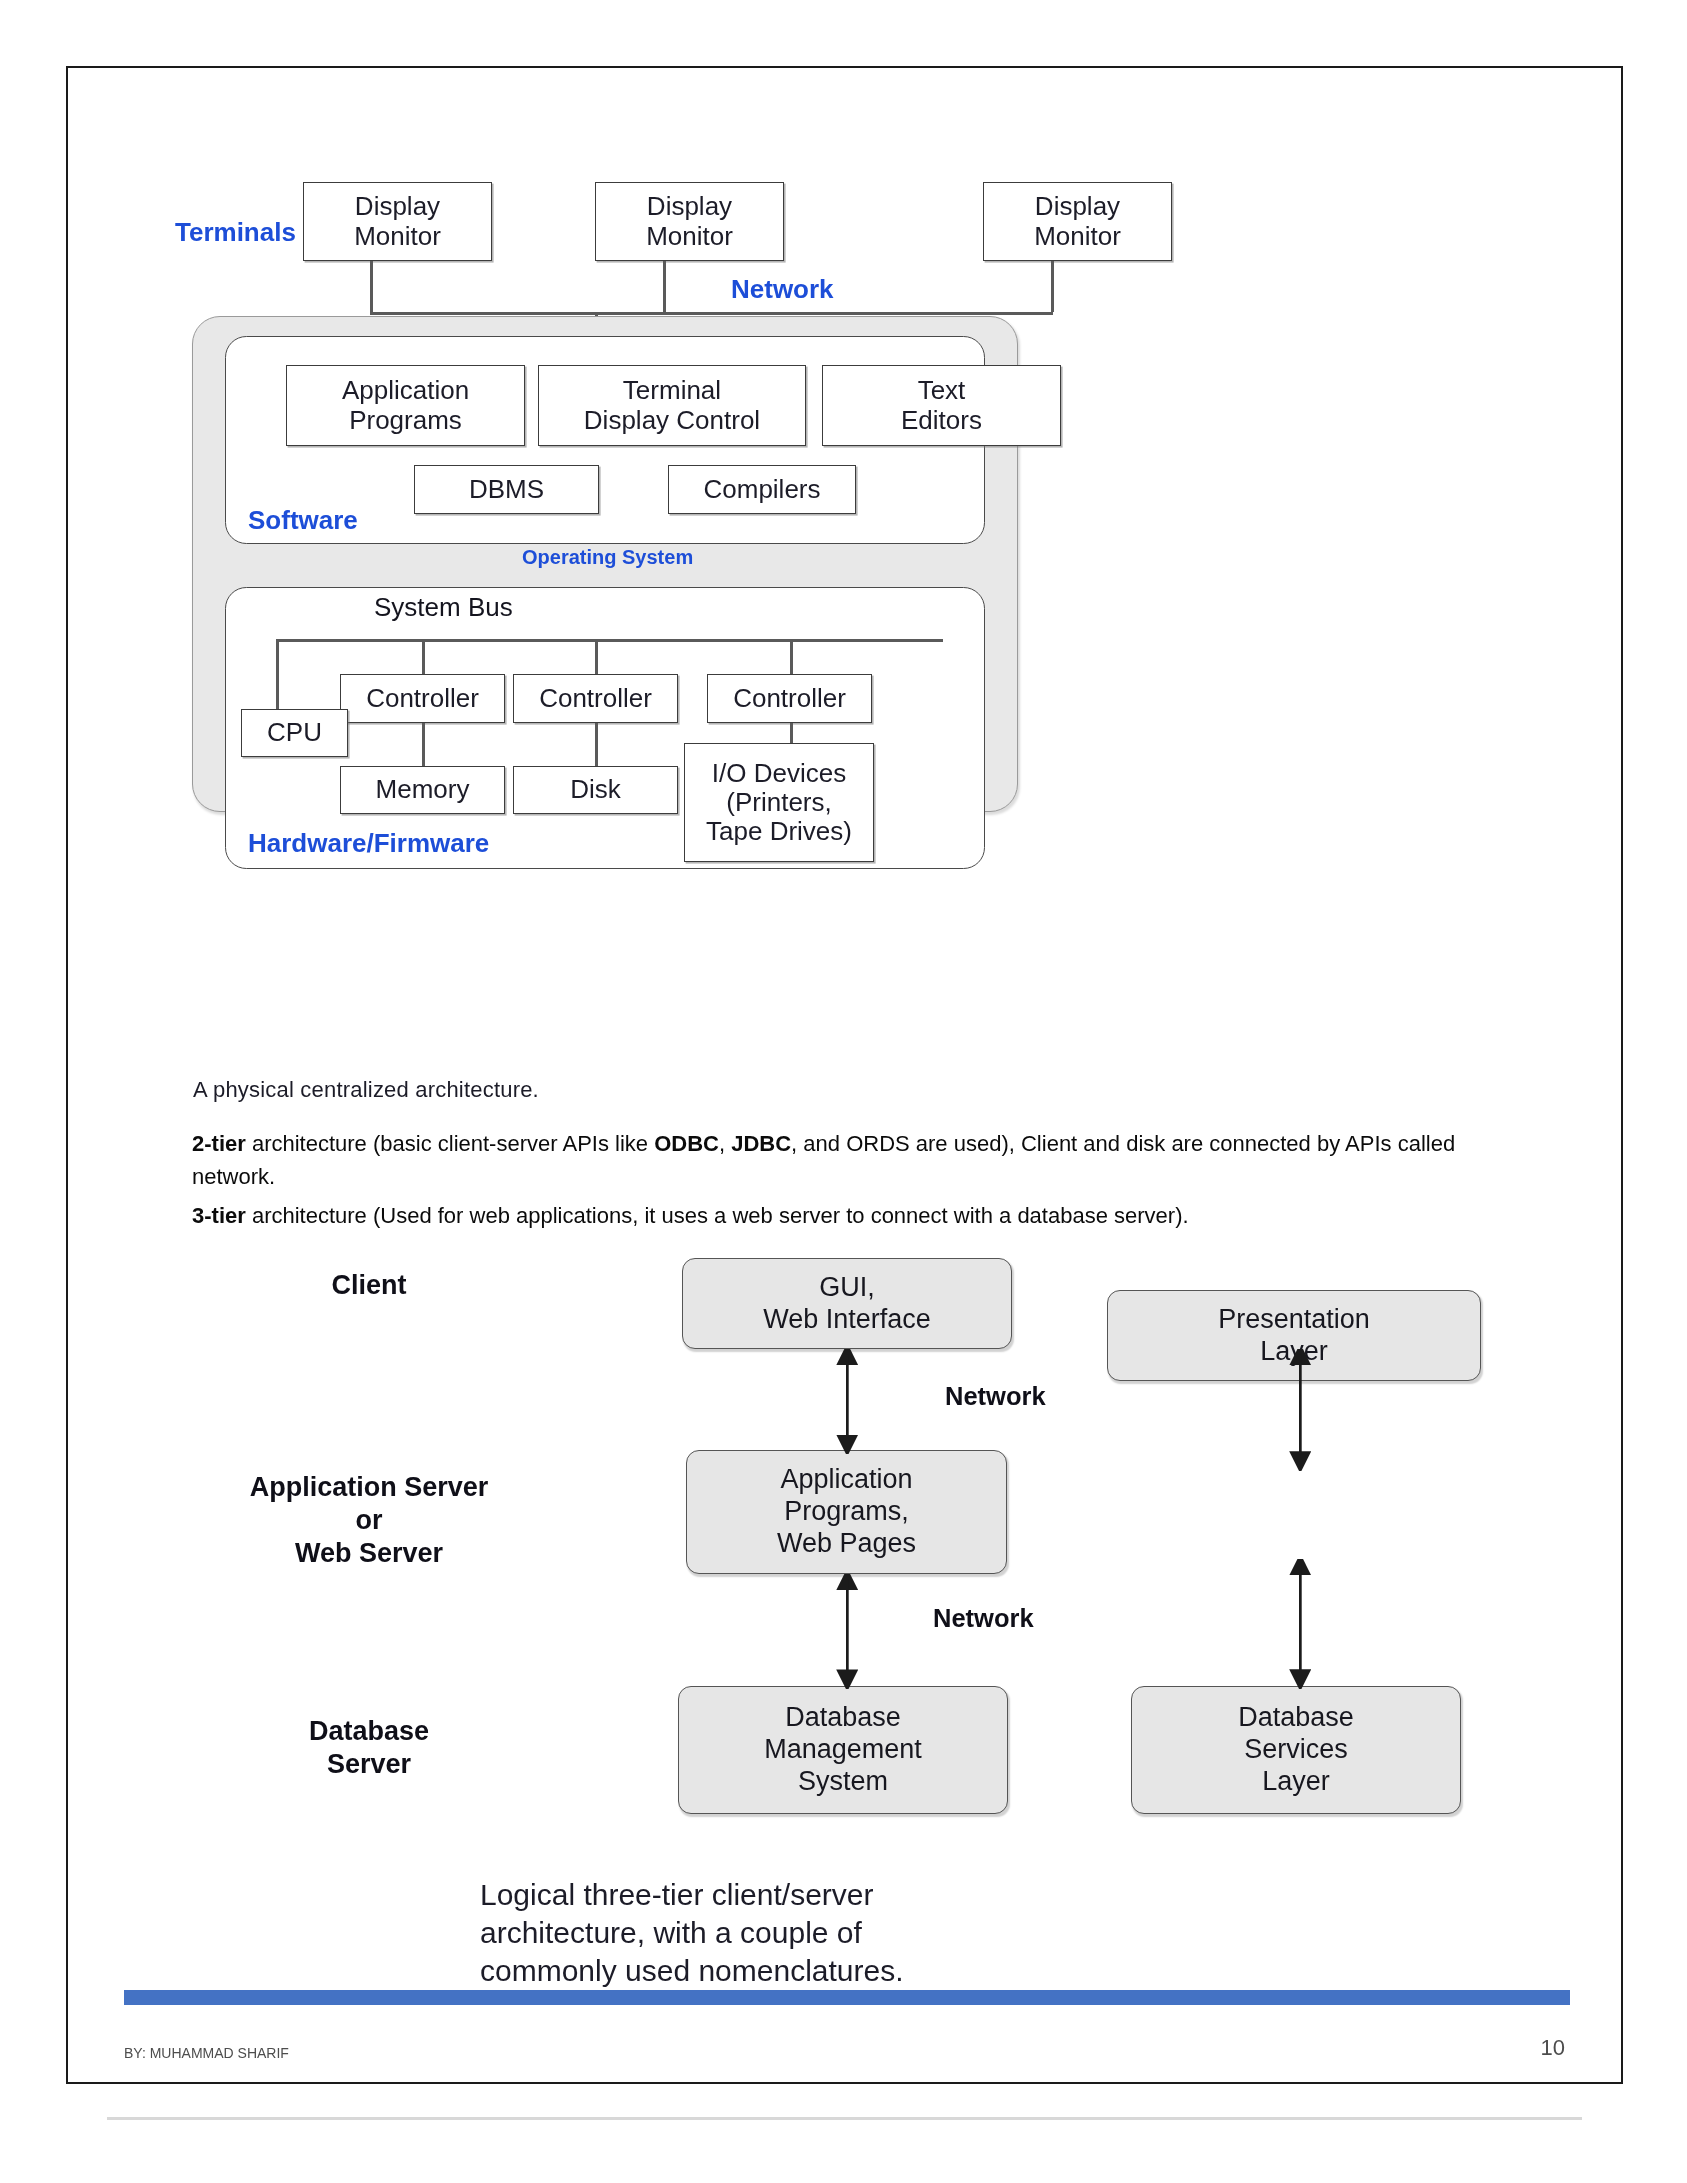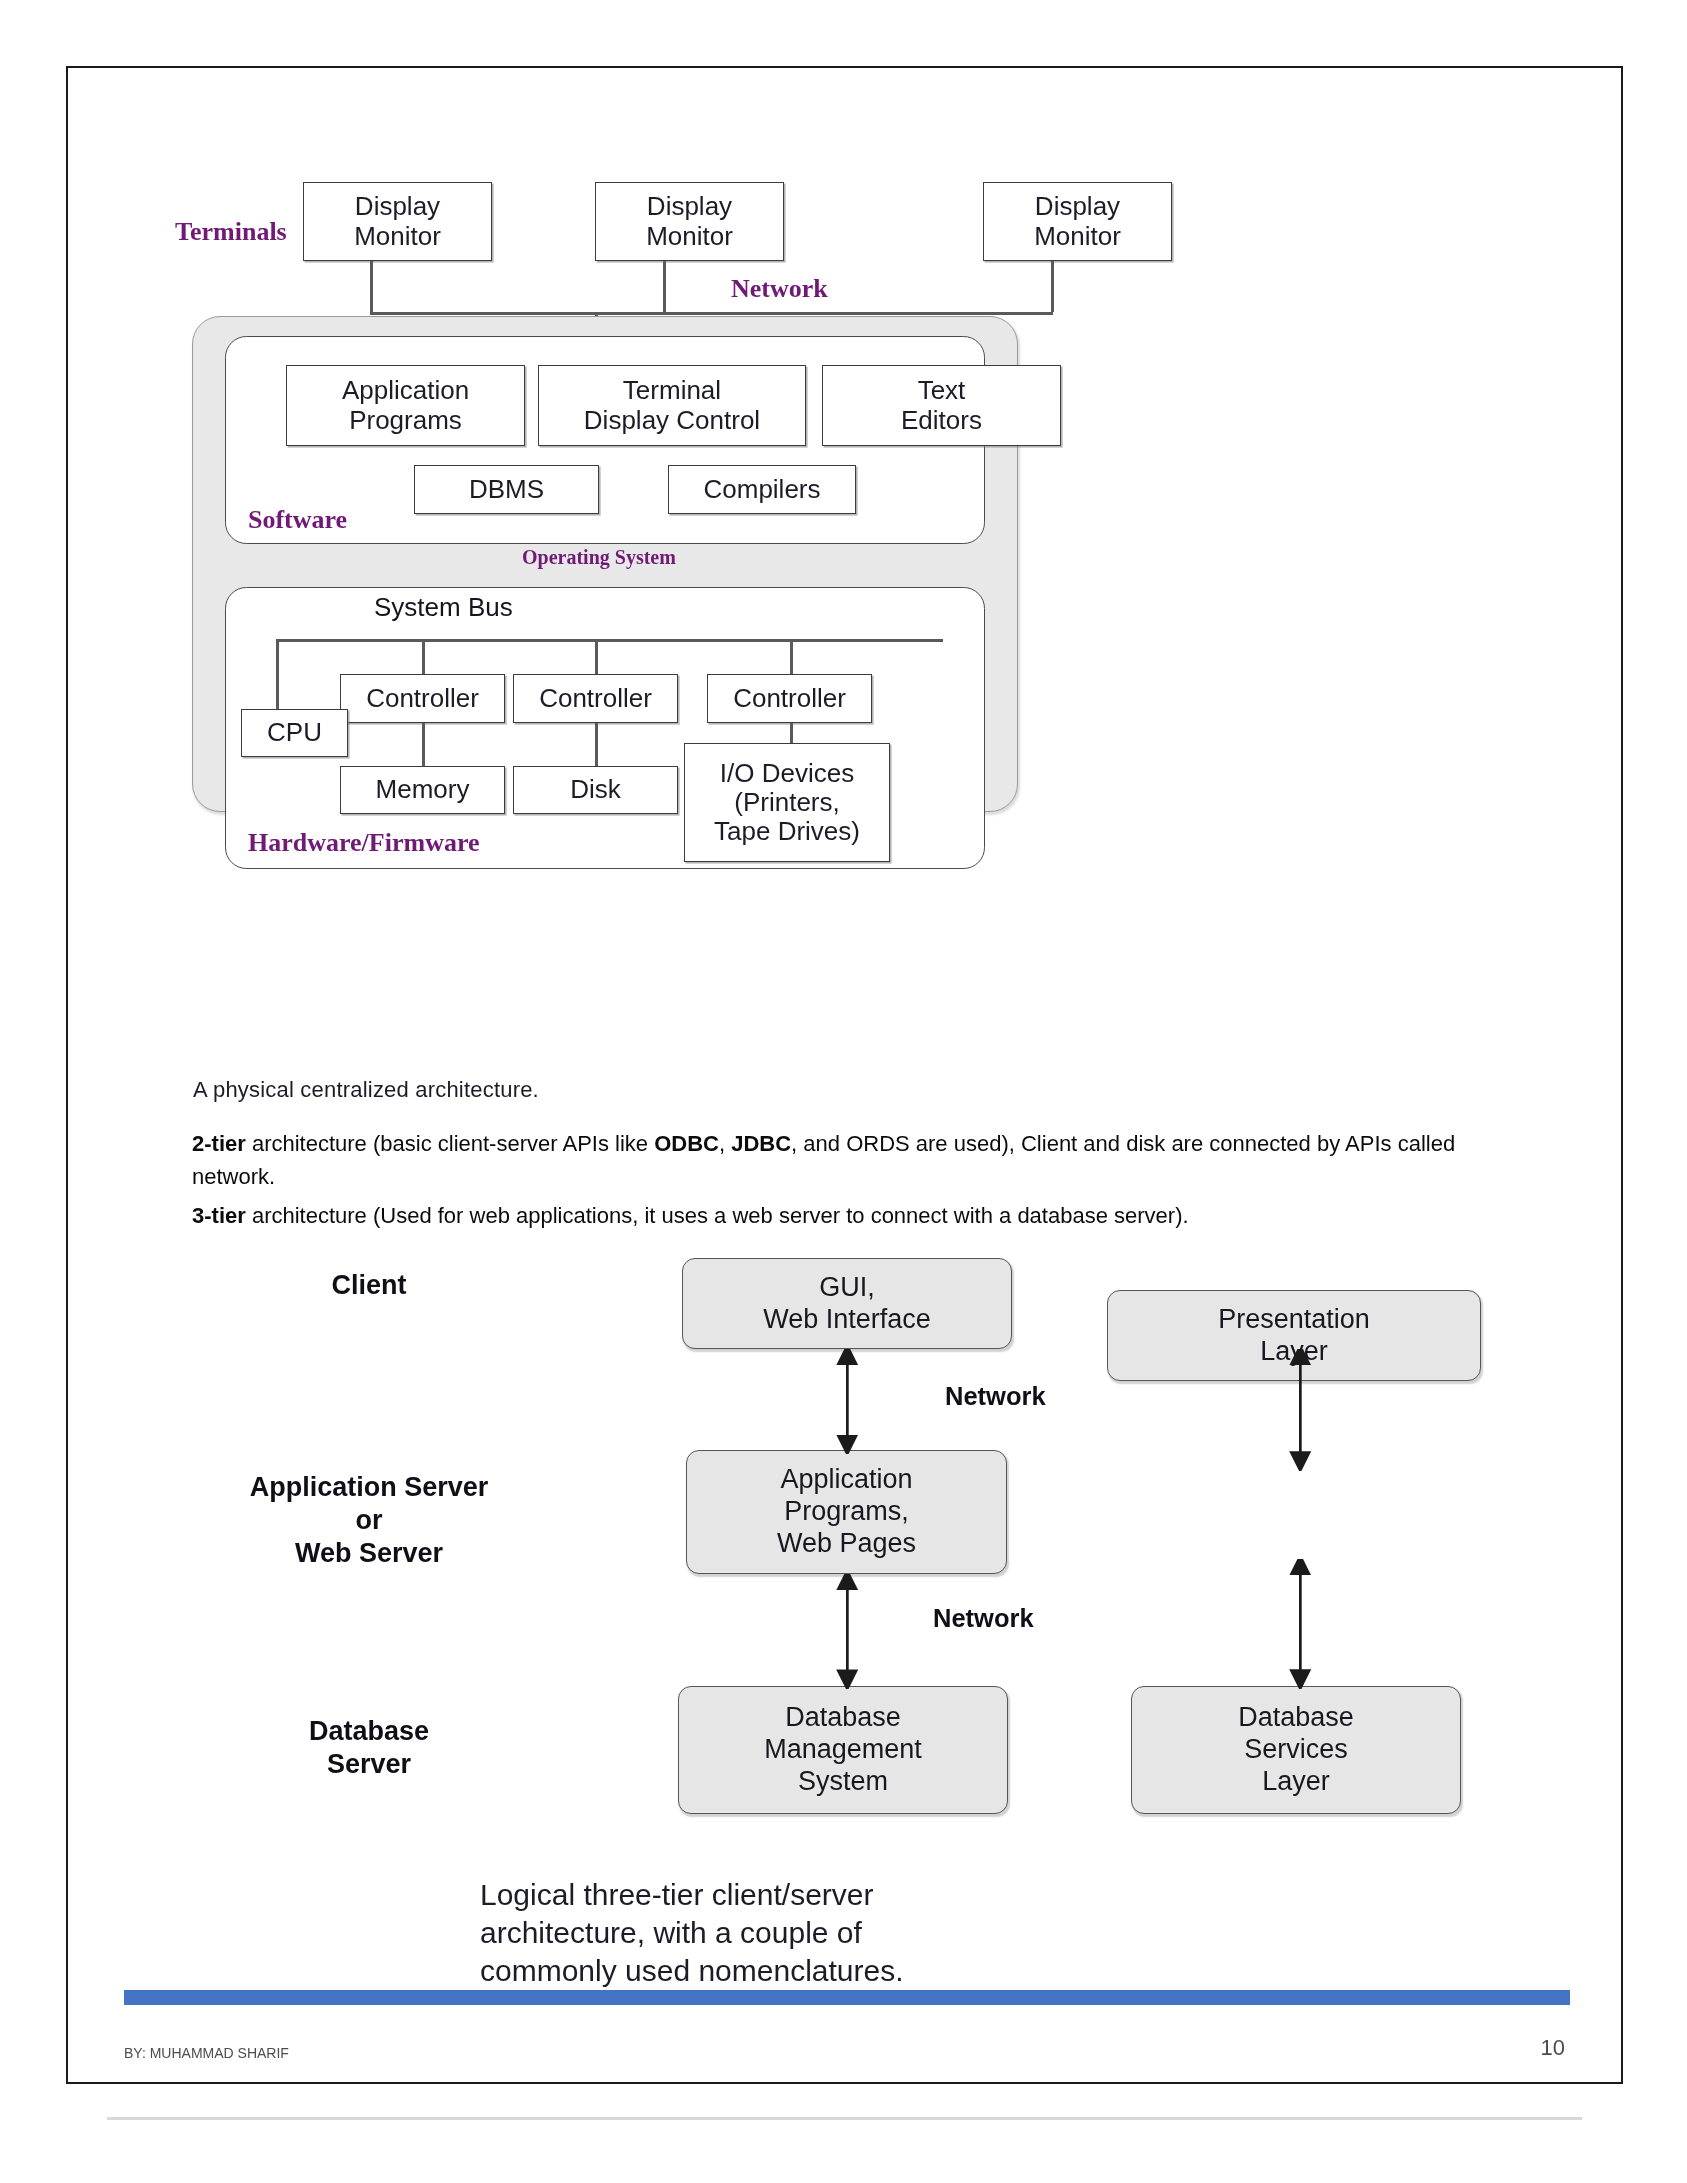--- a/index.html
+++ b/index.html
@@ -61,23 +61,22 @@
     color: #1c1c28;
     line-height: 1.12;
     box-shadow: 1.6px 1.6px 0 rgba(120,120,120,.55);
     white-space: pre-line;
     font-family: "Liberation Sans", sans-serif;
   }
   .dg-label {
     position: absolute;
     font-size: 26px;
     font-weight: bold;
-    color: #701a75;
+    color: #1d4ed8;
     white-space: nowrap;
-    font-family: Liberation Serif, serif;
   }
   .dg-plain {
     position: absolute;
     font-size: 26px;
     color: #14141e;
     white-space: nowrap;
   }
   .ln-h { position:absolute; background:#5a5a5a; height:2.5px; }
   .ln-v { position:absolute; background:#5a5a5a; width:2.5px; }
 
@@ -266,21 +265,21 @@
     <div class="dg-box" style="left:639px; top:515px; width:165px; height:49px;">Controller</div>
 
     <div class="dg-box" style="left:173px; top:550px; width:107px; height:48px;">CPU</div>
 
     <div class="ln-v" style="left:354px; top:564px; height:43px;"></div>
     <div class="ln-v" style="left:527px; top:564px; height:43px;"></div>
     <div class="ln-v" style="left:722px; top:564px; height:20px;"></div>
 
     <div class="dg-box" style="left:272px; top:607px; width:165px; height:48px;">Memory</div>
     <div class="dg-box" style="left:445px; top:607px; width:165px; height:48px;">Disk</div>
-    <div class="dg-box" style="left:616px; top:584px; width:206px; height:119px;">I/O Devices
+    <div class="dg-box" style="left:616px; top:584px; width:190px; height:119px;">I/O Devices
 (Printers,
 Tape Drives)</div>
 
     <div class="dg-label" style="left:180px; top:669px;">Hardware/Firmware</div>
   </div>
 
   <div id="fig-caption-1">A physical centralized architecture.</div>
 
   <div id="body-text">
     <p><b>2-tier</b><span> architecture (basic client-server APIs like </span><b>ODBC</b><span>, </span><b>JDBC</b><span>, and ORDS are used), Client and disk are connected by APIs called network.</span></p>

